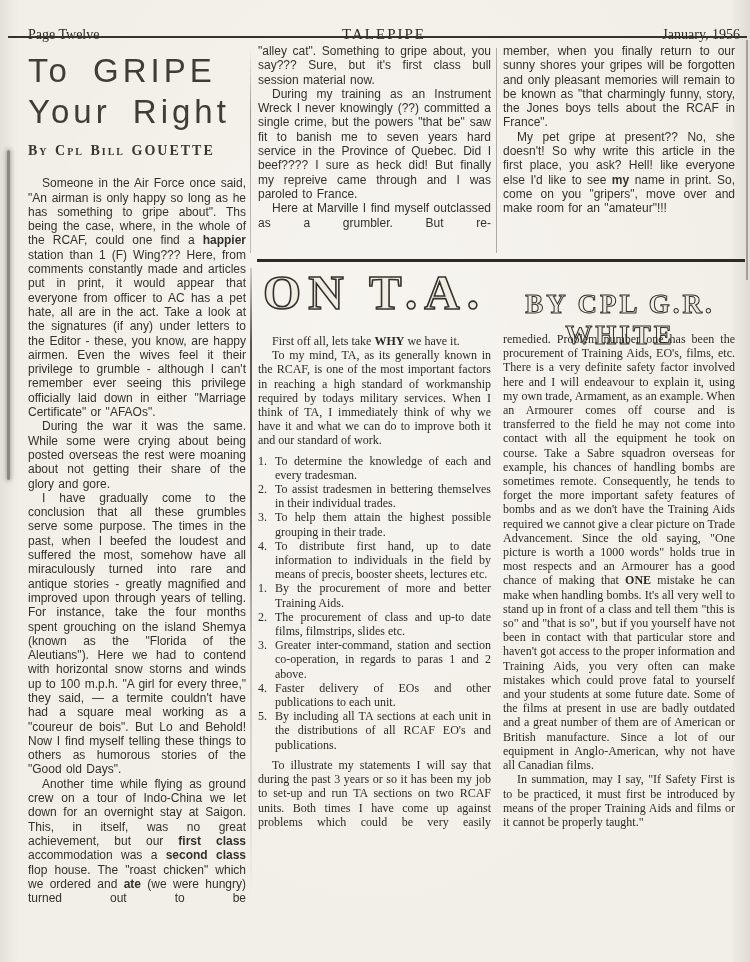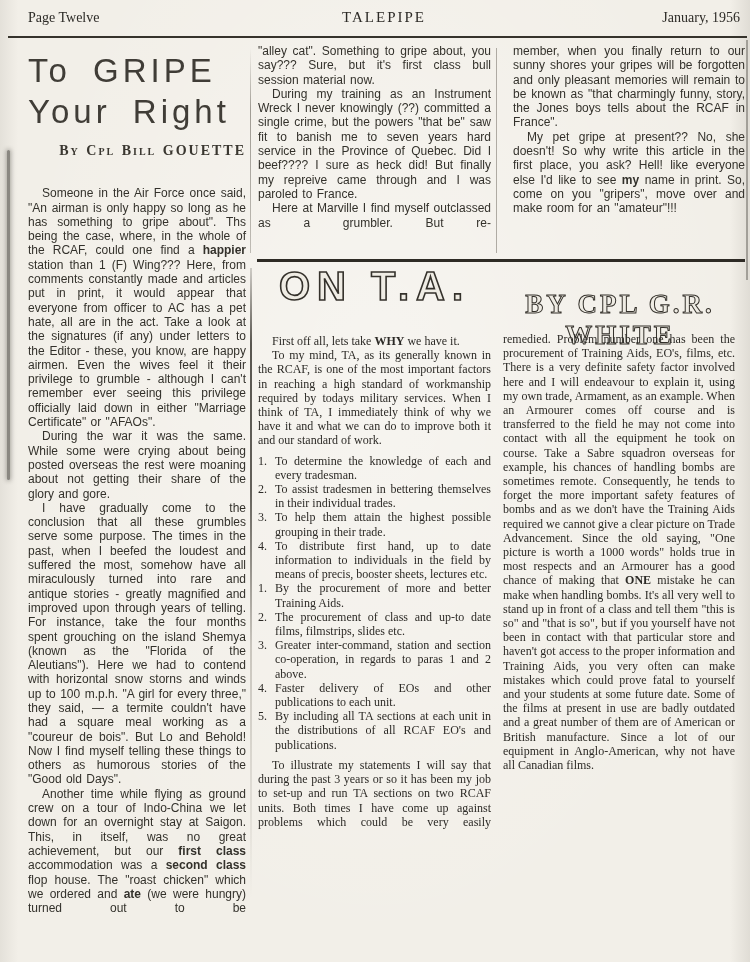--- a/index.html
+++ b/index.html
@@ -5,21 +5,21 @@
   html,body{margin:0;padding:0;}
   .page{
     position:relative; width:750px; height:962px; overflow:hidden;
     background:#f2efe8;
     background-image:radial-gradient(ellipse at 50% 40%, rgba(255,255,255,.35), rgba(0,0,0,0) 70%),
                      linear-gradient(90deg, rgba(60,55,45,.08), rgba(0,0,0,0) 18px, rgba(0,0,0,0) 730px, rgba(60,55,45,.10));
     color:#2c2a26;
     font-family:"Liberation Serif", serif;
   }
   
-  .masthead{position:absolute; top:9px; left:28px; right:10px; display:flex; align-items:baseline;}
+  .masthead{position:absolute; top:26px; left:28px; right:10px; display:flex; align-items:baseline;}
   .masthead .mh-left{flex:1; text-align:left; font-size:14px;}
   .masthead .mh-center{flex:0 0 auto; font-size:15px; font-weight:normal; letter-spacing:2px;}
   .masthead .mh-right{flex:1; text-align:right; font-size:14px;}
   .header-rule{position:absolute; top:36px; left:8px; right:3px; height:2px; background:#36332c;}
 
   
   .gutter-streak{position:absolute; left:7px; top:150px; width:3px; height:330px;
     background:rgba(42,39,33,.5); box-shadow:0 0 4px 1px rgba(42,39,33,.35); border-radius:2px;}
   .edge-streak{position:absolute; right:2px; top:40px; width:2px; height:240px; background:rgba(42,39,33,.35);}
 
@@ -31,42 +31,42 @@
   .para.noindent{text-indent:0;}
   .para.cont{text-align-last:justify;}
   .para.sp, .li.sp{margin-top:6px;}
   .li{position:relative; padding-left:17px;}
   .li .num{position:absolute; left:0; top:0;}
   .b{font-weight:bold;}
 
   
   .a1-title{font-family:"Liberation Sans", sans-serif; font-weight:400; color:#403d37;
     font-size:33px; line-height:41px; letter-spacing:4px; word-spacing:9px; text-align:left; text-indent:0;}
-  .a1-byline{margin-top:12px; margin-bottom:28px; font-family:"Liberation Serif", serif;
-    font-variant:small-caps; font-weight:bold; letter-spacing:2px; font-size:14px; color:#3a3730; text-align:right;}
+  .a1-byline{margin-top:12px; margin-bottom:18px; font-family:"Liberation Serif", serif;
+    font-variant:small-caps; font-weight:bold; letter-spacing:2px; font-size:14px; color:#3a3730; text-align:left;}
 
   
   .mid-rule{position:absolute; left:257px; top:259px; width:488px; height:3px; background:#2e2b25;}
   .vdiv-1{position:absolute; left:250px; top:48px; width:1px; height:205px;
     background:linear-gradient(rgba(90,85,75,.0), rgba(90,85,75,.55) 30%, rgba(90,85,75,.35));}
   .vdiv-1b{position:absolute; left:250px; top:268px; width:2px; height:630px;
     background:linear-gradient(rgba(50,47,40,.2), rgba(50,47,40,.8) 12%, rgba(50,47,40,.75) 35%, rgba(120,114,102,.35) 60%, rgba(120,114,102,.15) 85%, rgba(120,114,102,0));}
   .vdiv-2{position:absolute; left:496px; top:48px; width:1px; height:205px; background:rgba(90,85,75,.45);}
 
   
   .ta-title{position:absolute; left:258px; top:264px; width:233px; text-align:center;
-    font-family:Liberation Sans, sans-serif; font-weight:bold; font-size:40px; letter-spacing:7px;
+    font-family:Liberation Serif, serif; font-weight:bold; font-size:49px; letter-spacing:7px;
     color:#34312b; -webkit-text-stroke:1.6px #34312b; -webkit-text-fill-color:#efece4;}
   .ta-byline{position:absolute; left:500px; top:289px; width:240px; text-align:center;
     font-family:"Liberation Serif", serif; font-weight:bold; font-size:27px; letter-spacing:3px;
     color:#34312b; -webkit-text-stroke:1px #34312b; -webkit-text-fill-color:#efece4;}
 
   .col1-a1{left:28px; top:50px; width:218px;}
   .col2-a1{left:258px; top:44px; width:233px;}
-  .col3-a1{left:503px; top:44px; width:232px;margin-left:10px;}
+  .col3-a1{left:503px; top:44px; width:232px;}
   .col2-a2{left:258px; top:334px; width:233px;}
   .col3-a2{left:503px; top:332px; width:232px;}
 </style>
 </head>
 <body>
 
 <div class="page">
 
   <div class="masthead">
     <span class="mh-left">Page Twelve</span>
@@ -117,15 +117,16 @@
       <div class="li"><span class="num">4.</span><span>To distribute first hand, up to date information to individuals in the field by means of precis, booster sheets, lectures etc.</span></div>
       <div class="li"><span class="num">1.</span><span>By the procurement of more and better Training Aids.</span></div>
       <div class="li"><span class="num">2.</span><span>The procurement of class and up-to date films, filmstrips, slides etc.</span></div>
       <div class="li"><span class="num">3.</span><span>Greater inter-command, station and section co-operation, in regards to paras 1 and 2 above.</span></div>
       <div class="li"><span class="num">4.</span><span>Faster delivery of EOs and other publications to each unit.</span></div>
       <div class="li"><span class="num">5.</span><span>By including all TA sections at each unit in the distributions of all RCAF EO's and publications.</span></div>
       <div class="para cont sp"><span>To illustrate my statements I will say that during the past 3 years or so it has been my job to set-up and run TA sections on two RCAF units. Both times I have come up against problems which could be very easily</span></div>
     </div>
   <div class="col col3-a2 serifbody">
       <div class="para noindent"><span>remedied. Problem number one has been the procurement of Training Aids, EO's, films, etc. There is a very definite safety factor involved here and I will endeavour to explain it, using my own trade, Armament, as an example. When an Armourer comes off course and is transferred to the field he may not come into contact with all the equipment he took on course. Take a Sabre squadron overseas for example, his chances of handling bombs are sometimes remote. Consequently, he tends to forget the more important safety features of bombs and as we don't have the Training Aids required we cannot give a clear picture on Trade Advancement. Since the old saying, "One picture is worth a 1000 words" holds true in most respects and an Armourer has a good chance of making that </span><span class="b">ONE</span><span> mistake he can make when handling bombs. It's all very well to stand up in front of a class and tell them "this is so" and "that is so", but if you yourself have not been in contact with that particular store and haven't got access to the proper information and Training Aids, you very often can make mistakes which could prove fatal to yourself and your students at some future date. Some of the films at present in use are badly outdated and a great number of them are of American or British manufacture. Since a lot of our equipment in Anglo-American, why not have all Canadian films.</span></div>
+      <div class="para"><span>In summation, may I say, "If Safety First is to be practiced, it must first be introduced by means of the proper Training Aids and films or it cannot be properly taught."</span></div>
     </div>
 
 </div>
 
 </body></html>

